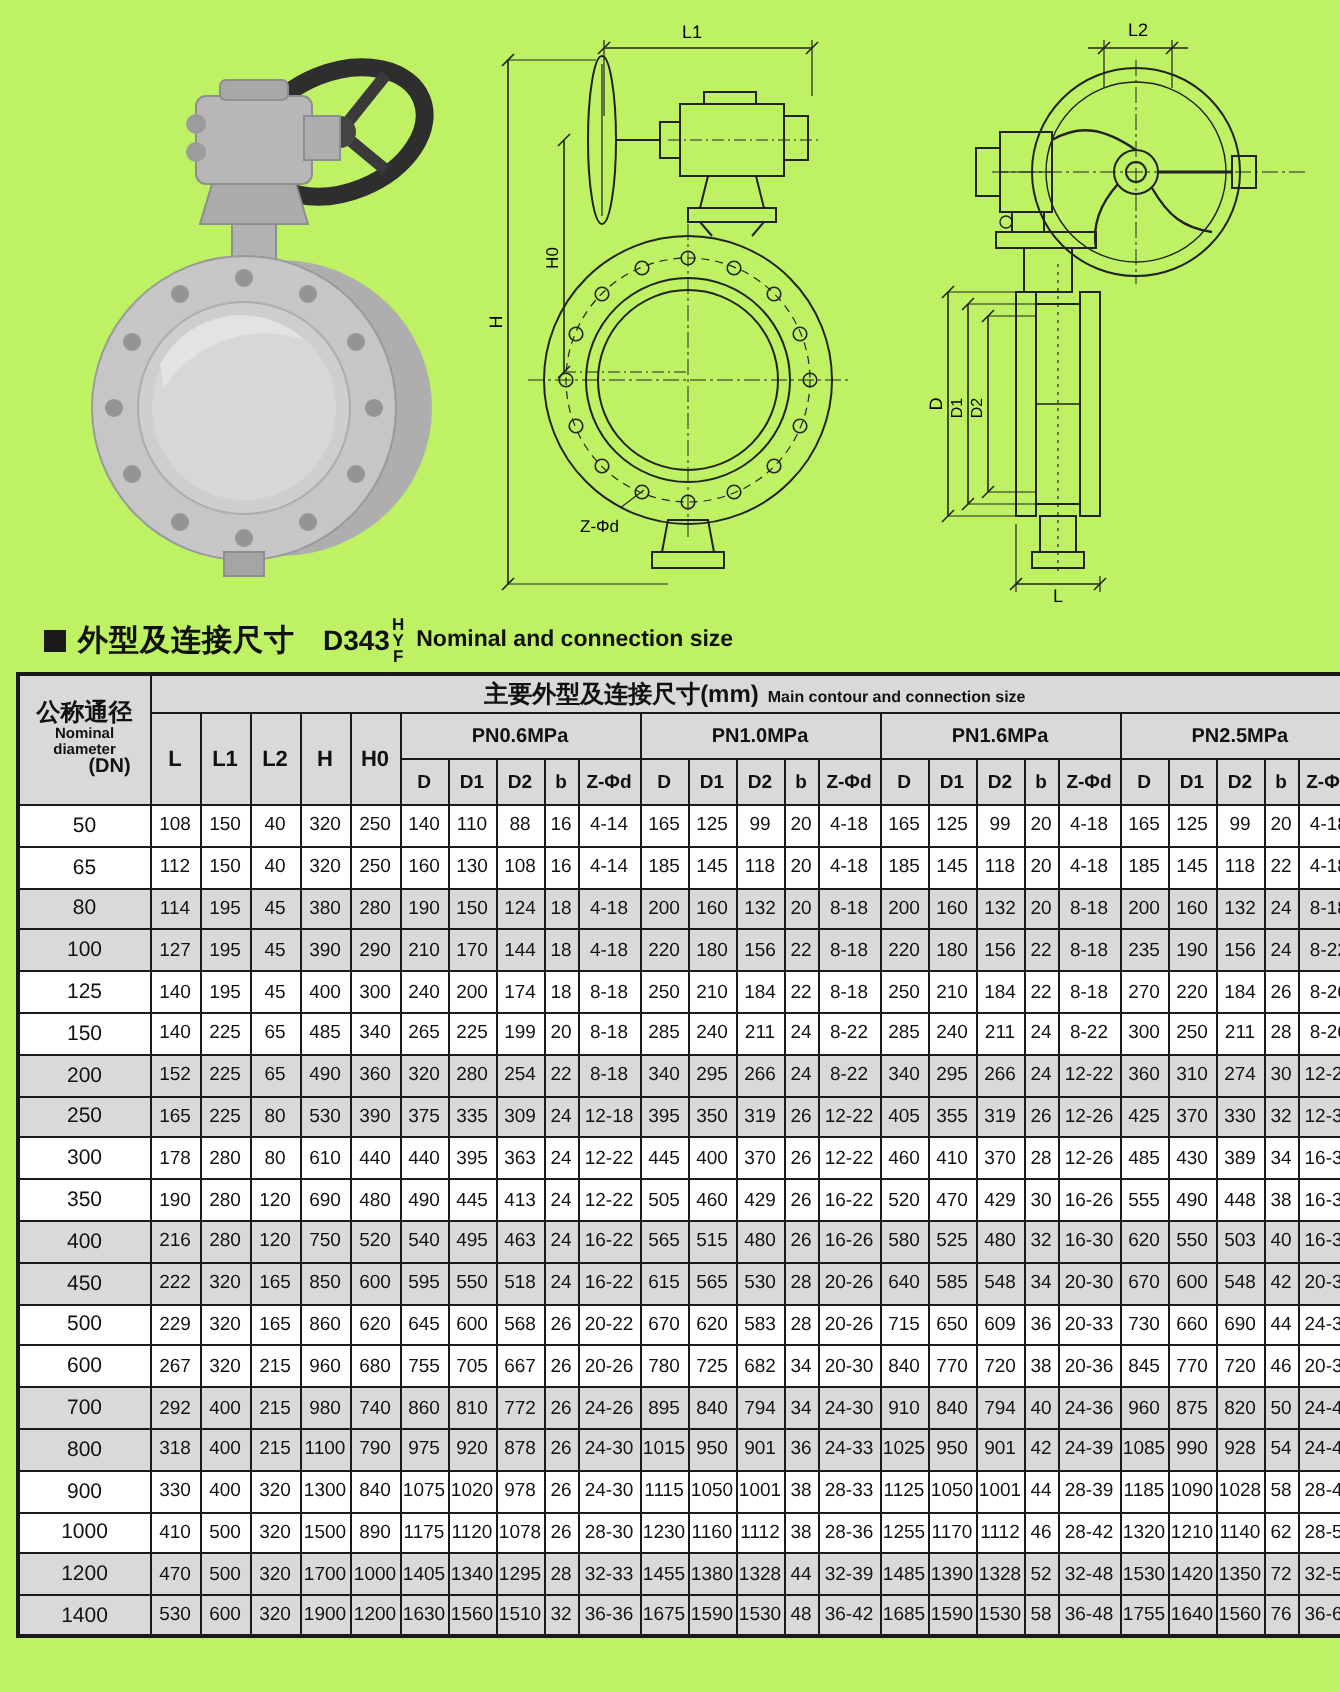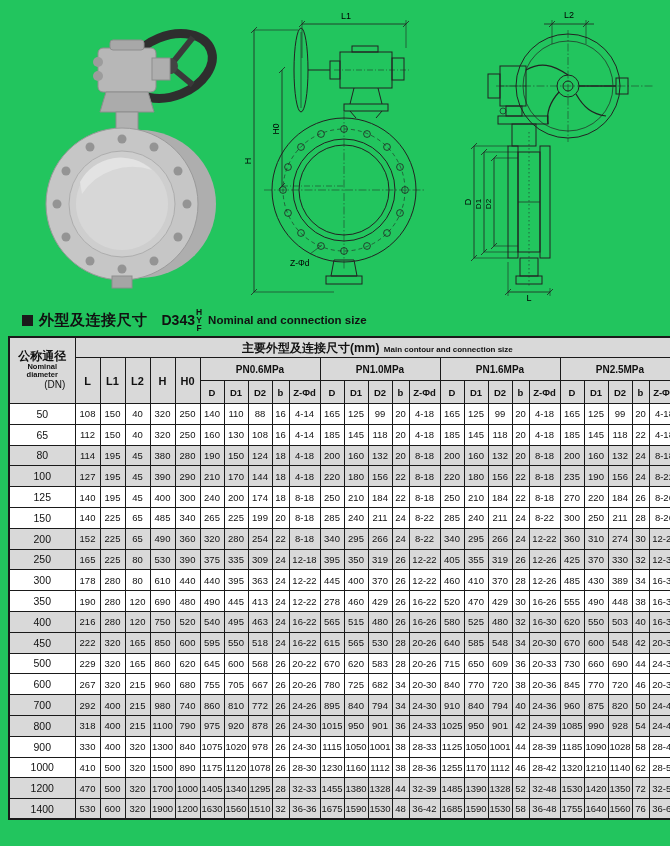--- a/index.html
+++ b/index.html
@@ -1,17 +1,17 @@
 <!DOCTYPE html>
 <html><head>
 <meta charset="utf-8">
 <style>
   * { margin: 0; padding: 0; box-sizing: border-box; }
   html, body { background: #ffffff; width: 670px; font-family: "Liberation Sans", sans-serif; color: #111; }
-  .page { width: 670px; height: 846px; background: #22c55e; position: relative; }
+  .page { width: 670px; height: 846px; background: #bef264; position: relative; }
 
   
   .drawings { display: flex; flex-direction: row; align-items: flex-start; height: 302px; padding: 4px 2px 0 2px; }
   .drawing { position: relative; }
   .drawing svg { display: block; }
   .lbl { font-family: "Liberation Sans", sans-serif; }
 
   
   .title-row { display: flex; align-items: center; padding: 4px 0 2px 22px; height: 34px; }
   .sq { width: 11px; height: 11px; background: #1a1a1a; display: inline-block; margin-right: 6px; flex: 0 0 auto; }
@@ -21,21 +21,21 @@
   .title-pn { font-size: 15px; font-weight: bold; }
   .title-en { font-size: 11.5px; font-weight: bold; margin-left: 5px; white-space: nowrap; }
 
   
   .tbl-wrap { padding: 0 8px; }
   table { border-collapse: collapse; table-layout: fixed; width: 654px; border: 2px solid #1a1a1a; }
   th, td { border: 1px solid #1a1a1a; text-align: center; vertical-align: middle; padding: 0; overflow: hidden; white-space: nowrap; }
   thead th { background: #d9d9d9; font-weight: bold; }
   .corner-cn { font-size: 12px; font-weight: bold; display: block; line-height: 1.1; }
   .corner-en { font-size: 7.5px; font-weight: bold; display: block; line-height: 1.05; }
-  .corner-dn { font-size: 10px; font-weight: normal; display: block; line-height: 1.2; padding-left: 25px; }
+  .corner-dn { font-size: 10px; font-weight: bold; display: block; line-height: 1.2; padding-left: 25px; }
   .main-cn { font-size: 12px; font-weight: bold; }
   .main-en { font-size: 8px; font-weight: bold; text-align: right; }
   .hdr-dim { font-size: 11px; height: 46px; }
   .hdr-pn { font-size: 10px; height: 22px; }
   .hdr-sub { font-size: 9.5px; height: 22px; }
   tbody td { font-size: 9.5px; height: 20.8px; }
   tbody td.dn { font-size: 10.5px; }
   tr.shaded td { background: #d9d9d9; }
   tbody tr { background: #ffffff; }
 </style>
@@ -587,21 +587,21 @@
             <td>190</td>
             <td>280</td>
             <td>120</td>
             <td>690</td>
             <td>480</td>
             <td>490</td>
             <td>445</td>
             <td>413</td>
             <td>24</td>
             <td>12-22</td>
-            <td>278</td>
+            <td>505</td>
             <td>460</td>
             <td>429</td>
             <td>26</td>
             <td>16-22</td>
             <td>520</td>
             <td>470</td>
             <td>429</td>
             <td>30</td>
             <td>16-26</td>
             <td>555</td>

